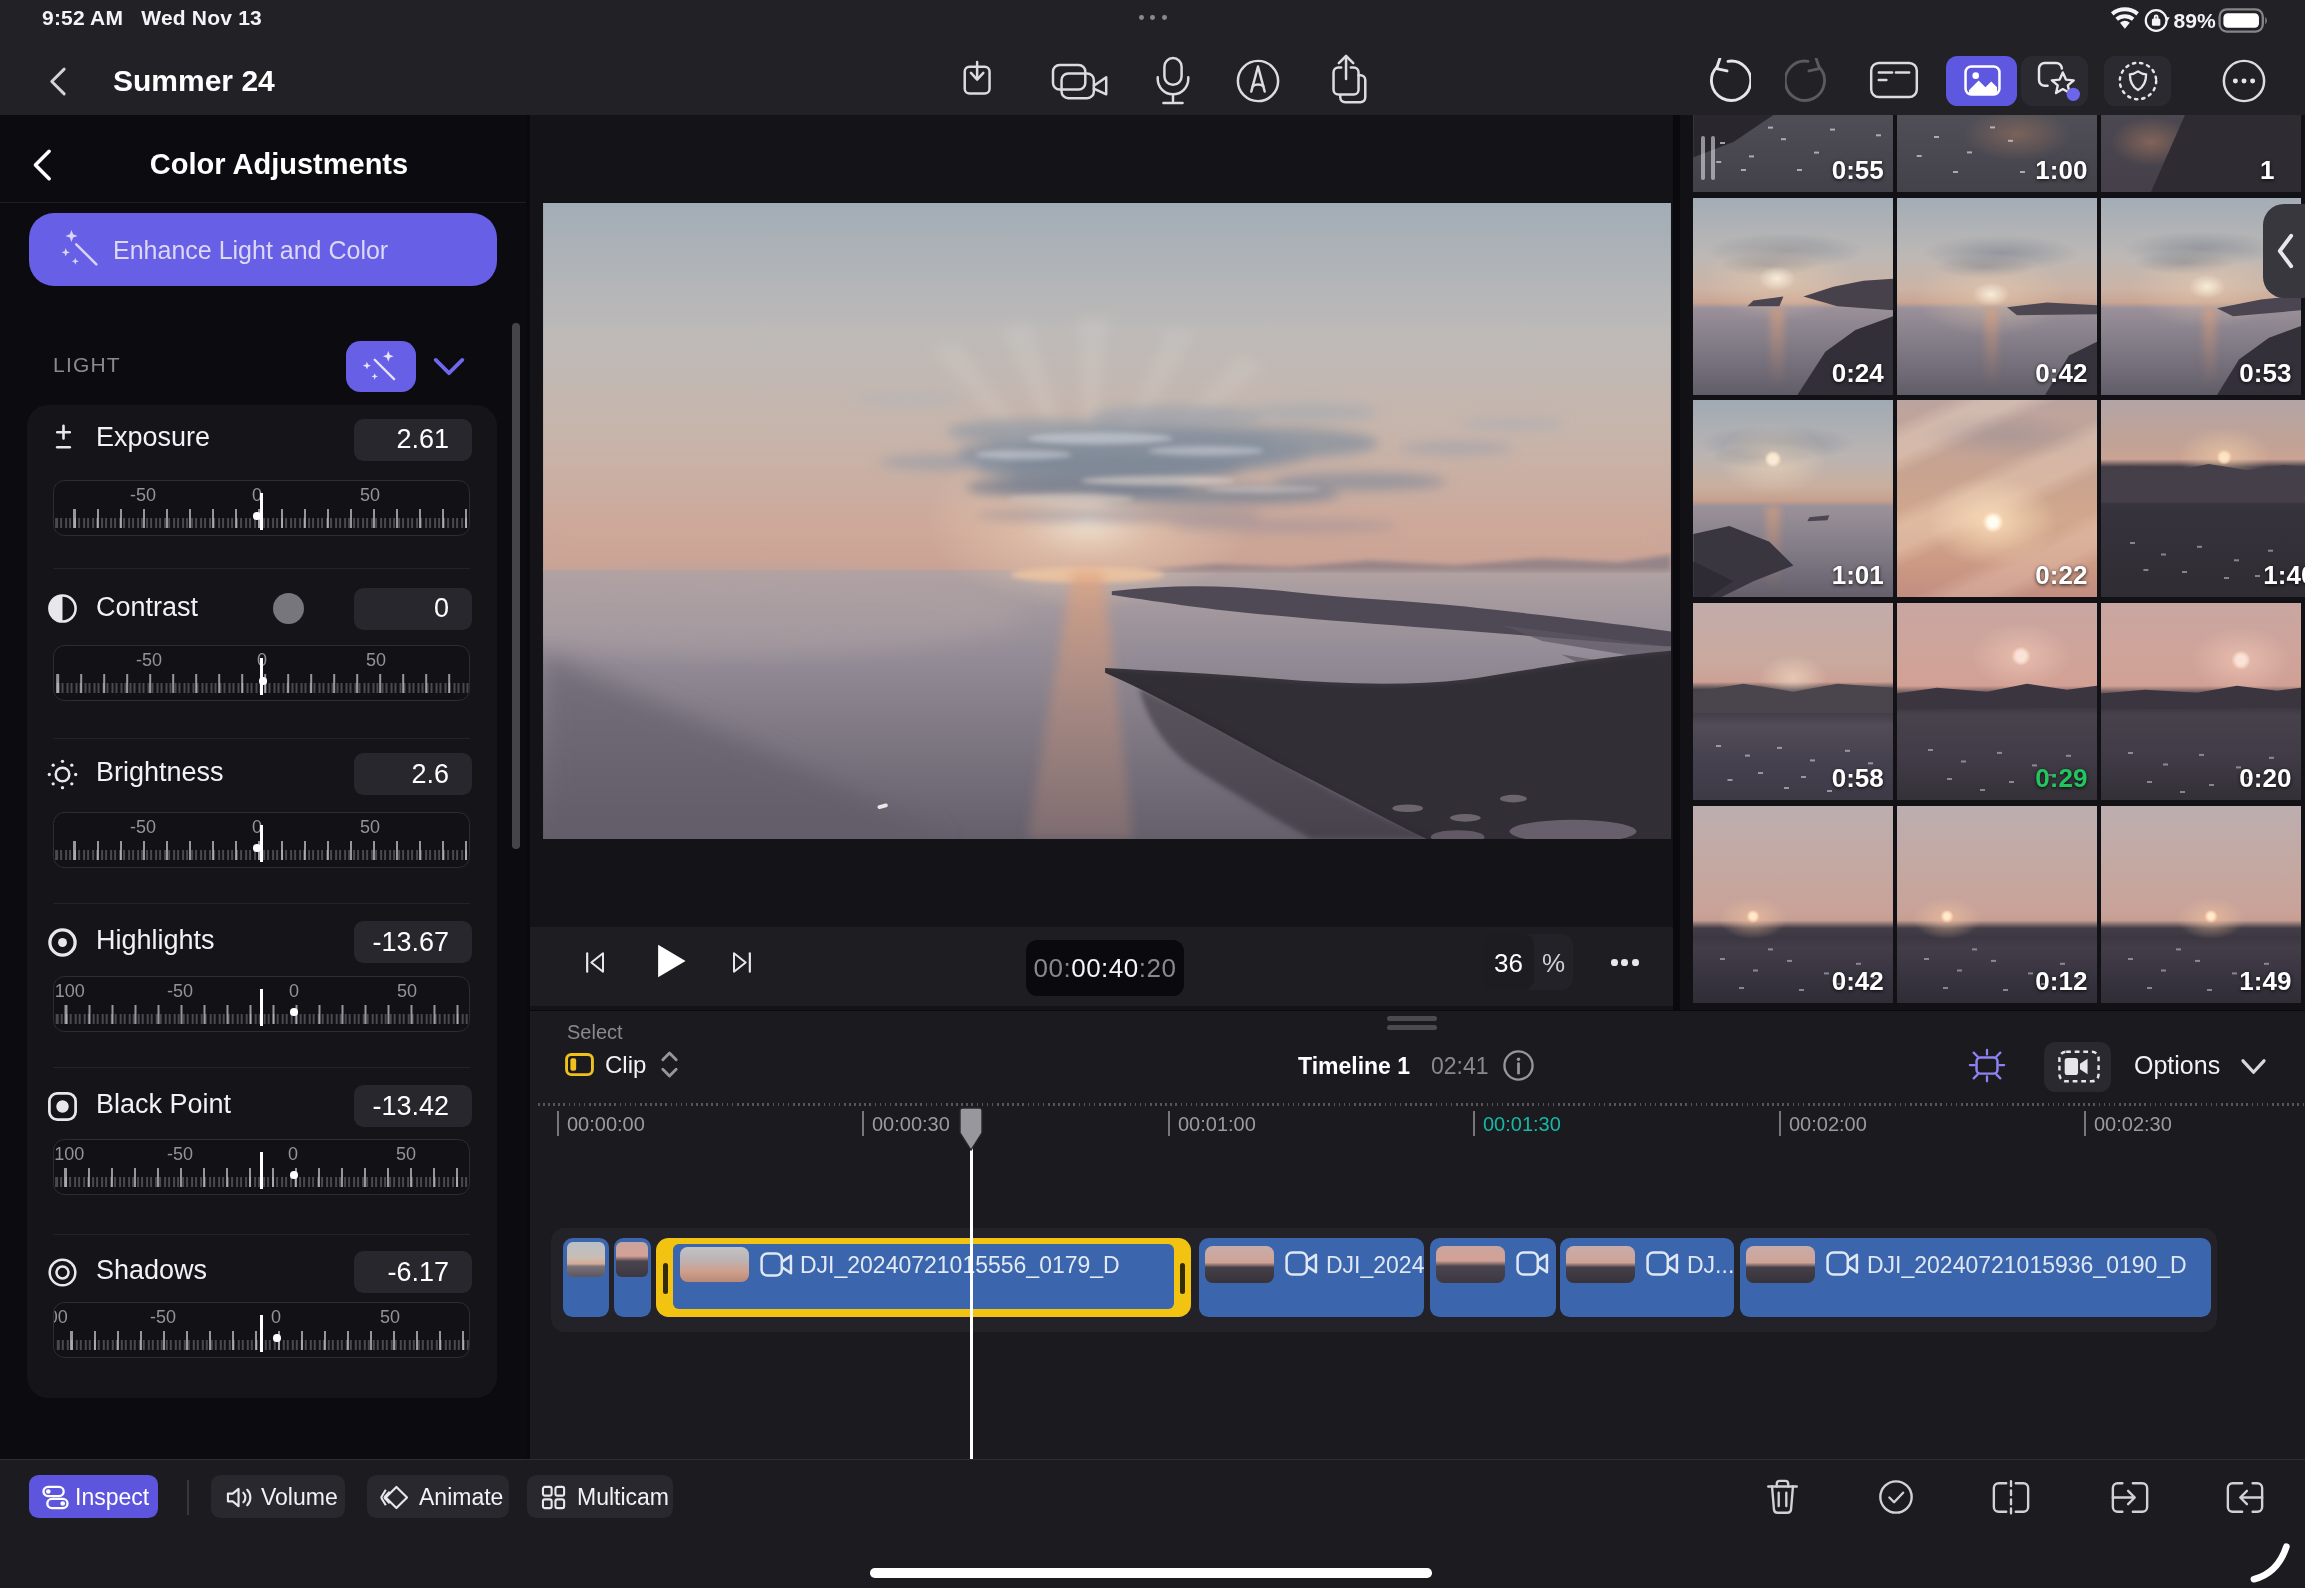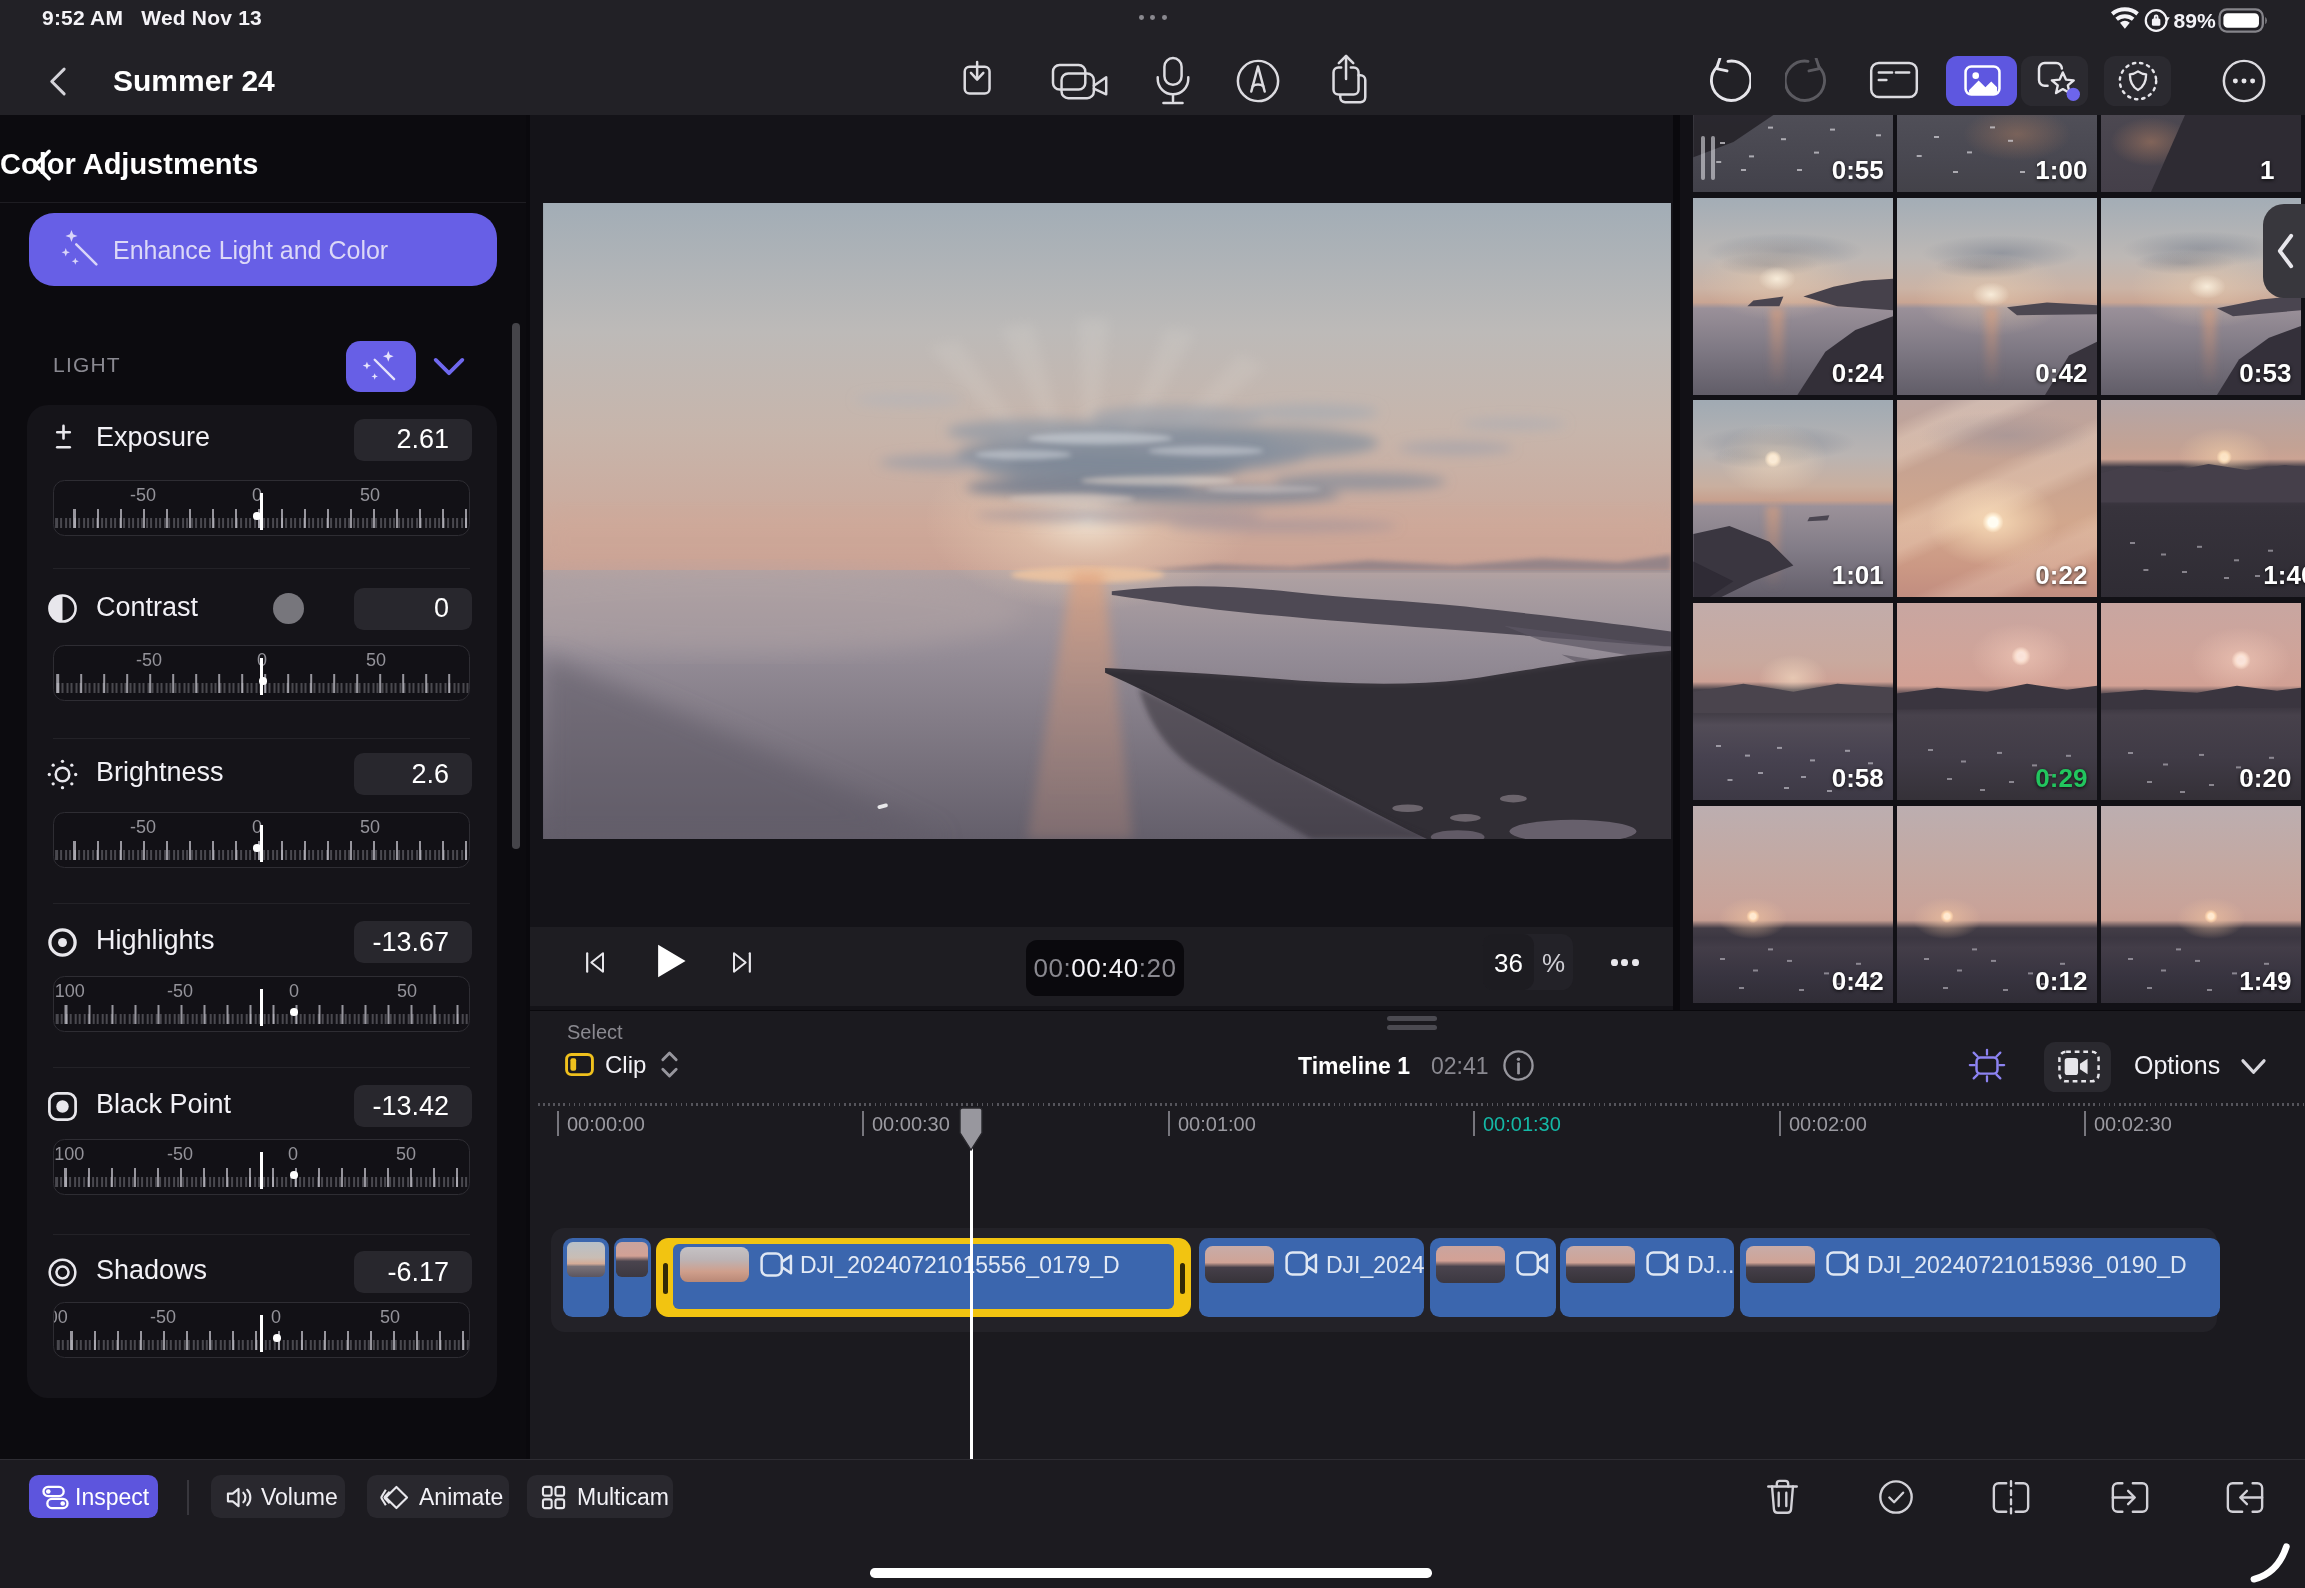--- a/index.html
+++ b/index.html
@@ -117,21 +117,21 @@
         <circle cx="24" cy="24" r="2.6" fill="#e6e5ea"></circle>
         <circle cx="33" cy="24" r="2.6" fill="#e6e5ea"></circle>
     </svg>
   </div>
 
   <div class="abs" id="leftpanel" style="left:0;top:115px;width:526px;height:1344px;background:#0c0b0f;">
 
     <svg class="abs" style="left:29px;top:31px;" width="29" height="38" viewBox="0 0 36 44">
         <path d="M25 5 L8 22 L25 39" stroke="#ffffff" stroke-width="4.4" fill="none" stroke-linecap="round" stroke-linejoin="round"></path>
       </svg>
-    <div class="abs" style="left:0;top:33px;width:526px;text-align:left;font-size:29px;font-weight:700;color:#ffffff;">Color Adjustments</div>
+    <div class="abs" style="left:0;top:33px;width:526px;text-align:center;font-size:29px;font-weight:700;color:#ffffff;padding-left:16px;">Color Adjustments</div>
     <div class="abs" style="left:0;top:87px;width:526px;height:1px;background:#1e1d22;"></div>
 
     <div class="abs" style="left:29px;top:98px;width:468px;height:73px;border-radius:25px;background:#675fe6;"></div>
     <svg class="abs" style="left:60px;top:113px;" width="44" height="44" viewBox="0 0 46 46">
       <g stroke="#d9d5f8" stroke-width="2.6" stroke-linecap="round" fill="none">
         <path d="M17 17 L38 38"></path>
       </g>
       <g fill="#d9d5f8">
         <path d="M12 2 l1.7 4.6 4.6 1.7 -4.6 1.7 -1.7 4.6 -1.7 -4.6 -4.6 -1.7 4.6 -1.7 z"></path>
         <path d="M5 20 l1.2 3.2 3.2 1.2 -3.2 1.2 -1.2 3.2 -1.2 -3.2 -3.2 -1.2 3.2 -1.2 z" transform="translate(1,1)"></path>
@@ -625,21 +625,21 @@
     </svg>
       </div>
     <div class="abs" style="left:1030px;top:227px;width:174px;height:79px;border-radius:9.6px;background:#3b66ae;overflow:hidden;">
         <div class="abs" style="left:5.8px;top:7.7px;width:69px;height:37px;border-radius:7.7px;background:linear-gradient(180deg,#c8aca8 0%,#cfa396 45%,#453f49 58%,#373339 100%);"></div>
         <svg class="abs" style="left:86px;top:13.4px;" width="33" height="25" viewBox="0 0 34 26">
       <rect x="1.5" y="1.5" width="21" height="23" rx="6" fill="none" stroke="#dfe7f3" stroke-width="2.6"></rect>
       <path d="M23 10 L32 4 v18 L23 16" fill="none" stroke="#dfe7f3" stroke-width="2.6" stroke-linejoin="round"></path>
     </svg>
         <div class="abs" style="left:127px;top:14.4px;font-size:23px;color:#dfe7f3;">DJ...</div>
       </div>
-    <div class="abs" style="left:1210px;top:227px;width:471px;height:79px;border-radius:9.6px;background:#3b66ae;overflow:hidden;padding-left:9px;">
+    <div class="abs" style="left:1210px;top:227px;width:471px;height:79px;border-radius:9.6px;background:#3b66ae;overflow:hidden;">
         <div class="abs" style="left:5.8px;top:7.7px;width:69px;height:37px;border-radius:7.7px;background:linear-gradient(180deg,#c8aca8 0%,#cfa396 45%,#453f49 58%,#373339 100%);"></div>
         <svg class="abs" style="left:86px;top:13.4px;" width="33" height="25" viewBox="0 0 34 26">
       <rect x="1.5" y="1.5" width="21" height="23" rx="6" fill="none" stroke="#dfe7f3" stroke-width="2.6"></rect>
       <path d="M23 10 L32 4 v18 L23 16" fill="none" stroke="#dfe7f3" stroke-width="2.6" stroke-linejoin="round"></path>
     </svg>
         <div class="abs" style="left:127px;top:14.4px;font-size:23px;color:#dfe7f3;">DJI_20240721015936_0190_D</div>
       </div>
 
     <div class="abs" style="left:440px;top:134px;width:2.5px;height:314px;background:#ffffff;"></div>
     <svg class="abs" style="left:429px;top:96px;" width="24" height="44" viewBox="0 0 25 46">

